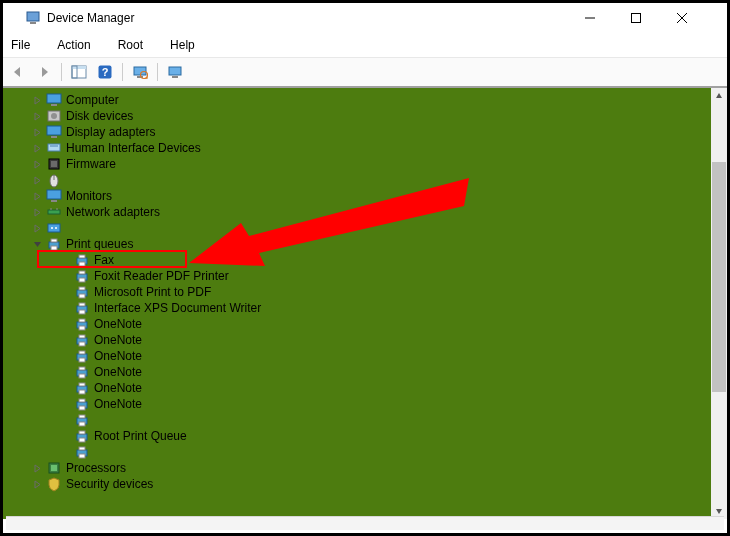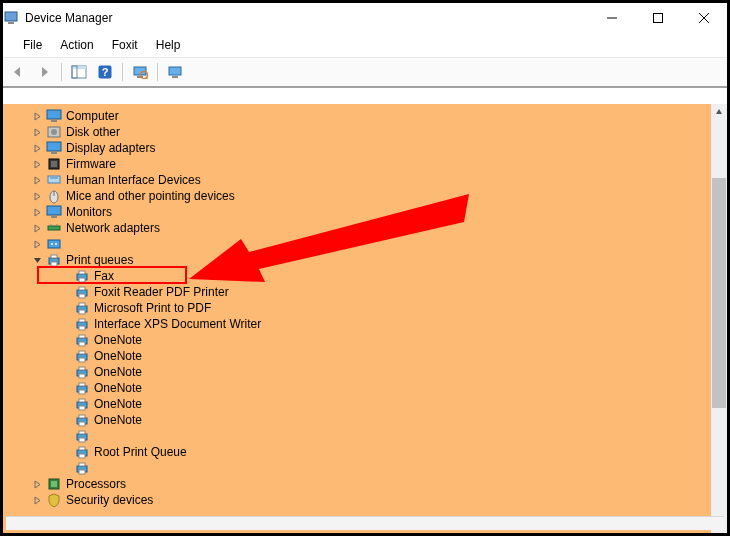--- a/index.html
+++ b/index.html
@@ -12,40 +12,40 @@
     width: 730px;
     height: 536px;
     border: 3px solid #000;
     position: relative;
     overflow: hidden;
   }
   .titlebar {
     height: 30px;
     display: flex;
     align-items: center;
-    padding: 0 0;
+    padding: 0 22px;
     background: #fff;
   }
   .titlebar .app-icon {
     width: 16px; height: 16px;
     margin-right: 6px;
     display: inline-flex; align-items: center; justify-content: center;
   }
   .titlebar .title { font-size: 12px; }
   .winbtns { margin-left: auto; display: flex; }
   .winbtn {
     width: 46px; height: 30px;
     display: flex; align-items: center; justify-content: center;
     font-size: 16px; font-family: "Segoe UI Symbol", sans-serif;
     color: #000;
   }
   .menubar {
     display: flex;
-    padding: 2px 12px;
-    gap: 2px;
+    padding: 2px 0;
+    gap: 11px;
     border-bottom: 1px solid #e8e8e8;
   }
   .menuitem { padding: 3px 8px; }
   .toolbar {
     display: flex;
     align-items: center;
     padding: 3px 4px;
     gap: 4px;
     border-bottom: 2px solid #a0a0a0;
     background: #fafafa;
@@ -53,23 +53,22 @@
   .tbtn {
     width: 22px; height: 22px;
     display: flex; align-items: center; justify-content: center;
     border: 1px solid transparent;
   }
   .tsep { width: 1px; height: 18px; background: #ccc; margin: 0 2px; }
   .tree-area {
     position: relative;
     overflow: auto;
     height: calc(536px - 6px - 30px - 25px - 30px - 14px);
-    background: #fdba74;
+    background: #4d7c0f;
     padding: 4px 0 20px 0;
-    margin-top: 16px;
   }
   .node {
     display: flex;
     align-items: center;
     height: 16px;
     line-height: 16px;
     padding-left: 0;
     white-space: nowrap;
   }
   .expander {
@@ -152,21 +151,21 @@
           <line x1="0" y1="0" x2="10" y2="10" stroke="#000"></line>
           <line x1="10" y1="0" x2="0" y2="10" stroke="#000"></line>
         </svg>
     </div>
   </div>
 </div>
 
 <div class="menubar">
   <div class="menuitem">File</div>
   <div class="menuitem">Action</div>
-  <div class="menuitem">Foxit</div>
+  <div class="menuitem">Root</div>
   <div class="menuitem">Help</div>
 </div>
 
 <div class="toolbar">
   <div class="tbtn">
     <svg width="14" height="14" viewBox="0 0 14 14">
         <path d="M9 2 L3 7 L9 12 Z" fill="#9a9a9a"></path>
       </svg>
   </div>
   <div class="tbtn">
@@ -227,21 +226,21 @@
         <svg width="9" height="9">
           <path d="M2 1 L7 4.5 L2 8 Z" fill="none" stroke="#6a6a6a" stroke-width="1"></path>
         </svg>
       </span>
       <span class="nicon">
         <svg width="16" height="16">
           <rect x="2" y="3" width="12" height="10" fill="#c8c8c8" stroke="#707070"></rect>
           <circle cx="8" cy="8" r="3" fill="#909090"></circle>
         </svg>
       </span>
-      <span class="nlabel">Disk other</span>
+      <span class="nlabel">Disk devices</span>
     </div>
     <div class="node indent-1">
       <span class="expander">
         <svg width="9" height="9">
           <path d="M2 1 L7 4.5 L2 8 Z" fill="none" stroke="#6a6a6a" stroke-width="1"></path>
         </svg>
       </span>
       <span class="nicon">
         <svg width="16" height="16">
           <rect x="1" y="2" width="14" height="9" fill="#4aa0e0" stroke="#1a5a90"></rect>
@@ -251,53 +250,52 @@
       <span class="nlabel">Display adapters</span>
     </div>
     <div class="node indent-1">
       <span class="expander">
         <svg width="9" height="9">
           <path d="M2 1 L7 4.5 L2 8 Z" fill="none" stroke="#6a6a6a" stroke-width="1"></path>
         </svg>
       </span>
       <span class="nicon">
         <svg width="16" height="16">
+          <rect x="2" y="4" width="12" height="7" fill="#b0d8f0" stroke="#4a80b0"></rect>
+          <line x1="4" y1="6" x2="12" y2="6" stroke="#4a80b0"></line>
+        </svg>
+      </span>
+      <span class="nlabel">Human Interface Devices</span>
+    </div>
+    <div class="node indent-1">
+      <span class="expander">
+        <svg width="9" height="9">
+          <path d="M2 1 L7 4.5 L2 8 Z" fill="none" stroke="#6a6a6a" stroke-width="1"></path>
+        </svg>
+      </span>
+      <span class="nicon">
+        <svg width="16" height="16">
           <rect x="3" y="3" width="10" height="10" fill="#3a3a3a" stroke="#000"></rect>
           <rect x="5" y="5" width="6" height="6" fill="#6a6a6a"></rect>
         </svg>
       </span>
       <span class="nlabel">Firmware</span>
     </div>
     <div class="node indent-1">
       <span class="expander">
         <svg width="9" height="9">
           <path d="M2 1 L7 4.5 L2 8 Z" fill="none" stroke="#6a6a6a" stroke-width="1"></path>
         </svg>
       </span>
       <span class="nicon">
         <svg width="16" height="16">
-          <rect x="2" y="4" width="12" height="7" fill="#b0d8f0" stroke="#4a80b0"></rect>
-          <line x1="4" y1="6" x2="12" y2="6" stroke="#4a80b0"></line>
-        </svg>
-      </span>
-      <span class="nlabel">Human Interface Devices</span>
-    </div>
-    <div class="node indent-1">
-      <span class="expander">
-        <svg width="9" height="9">
-          <path d="M2 1 L7 4.5 L2 8 Z" fill="none" stroke="#6a6a6a" stroke-width="1"></path>
-        </svg>
-      </span>
-      <span class="nicon">
-        <svg width="16" height="16">
           <ellipse cx="8" cy="9" rx="4" ry="6" fill="#e0e0e0" stroke="#707070"></ellipse>
           <line x1="8" y1="3" x2="8" y2="8" stroke="#707070"></line>
         </svg>
       </span>
-      <span class="nlabel">Mice and other pointing devices</span>
     </div>
     <div class="node indent-1">
       <span class="expander">
         <svg width="9" height="9">
           <path d="M2 1 L7 4.5 L2 8 Z" fill="none" stroke="#6a6a6a" stroke-width="1"></path>
         </svg>
       </span>
       <span class="nicon">
         <svg width="16" height="16">
           <rect x="1" y="2" width="14" height="9" fill="#4aa0e0" stroke="#1a5a90"></rect>

